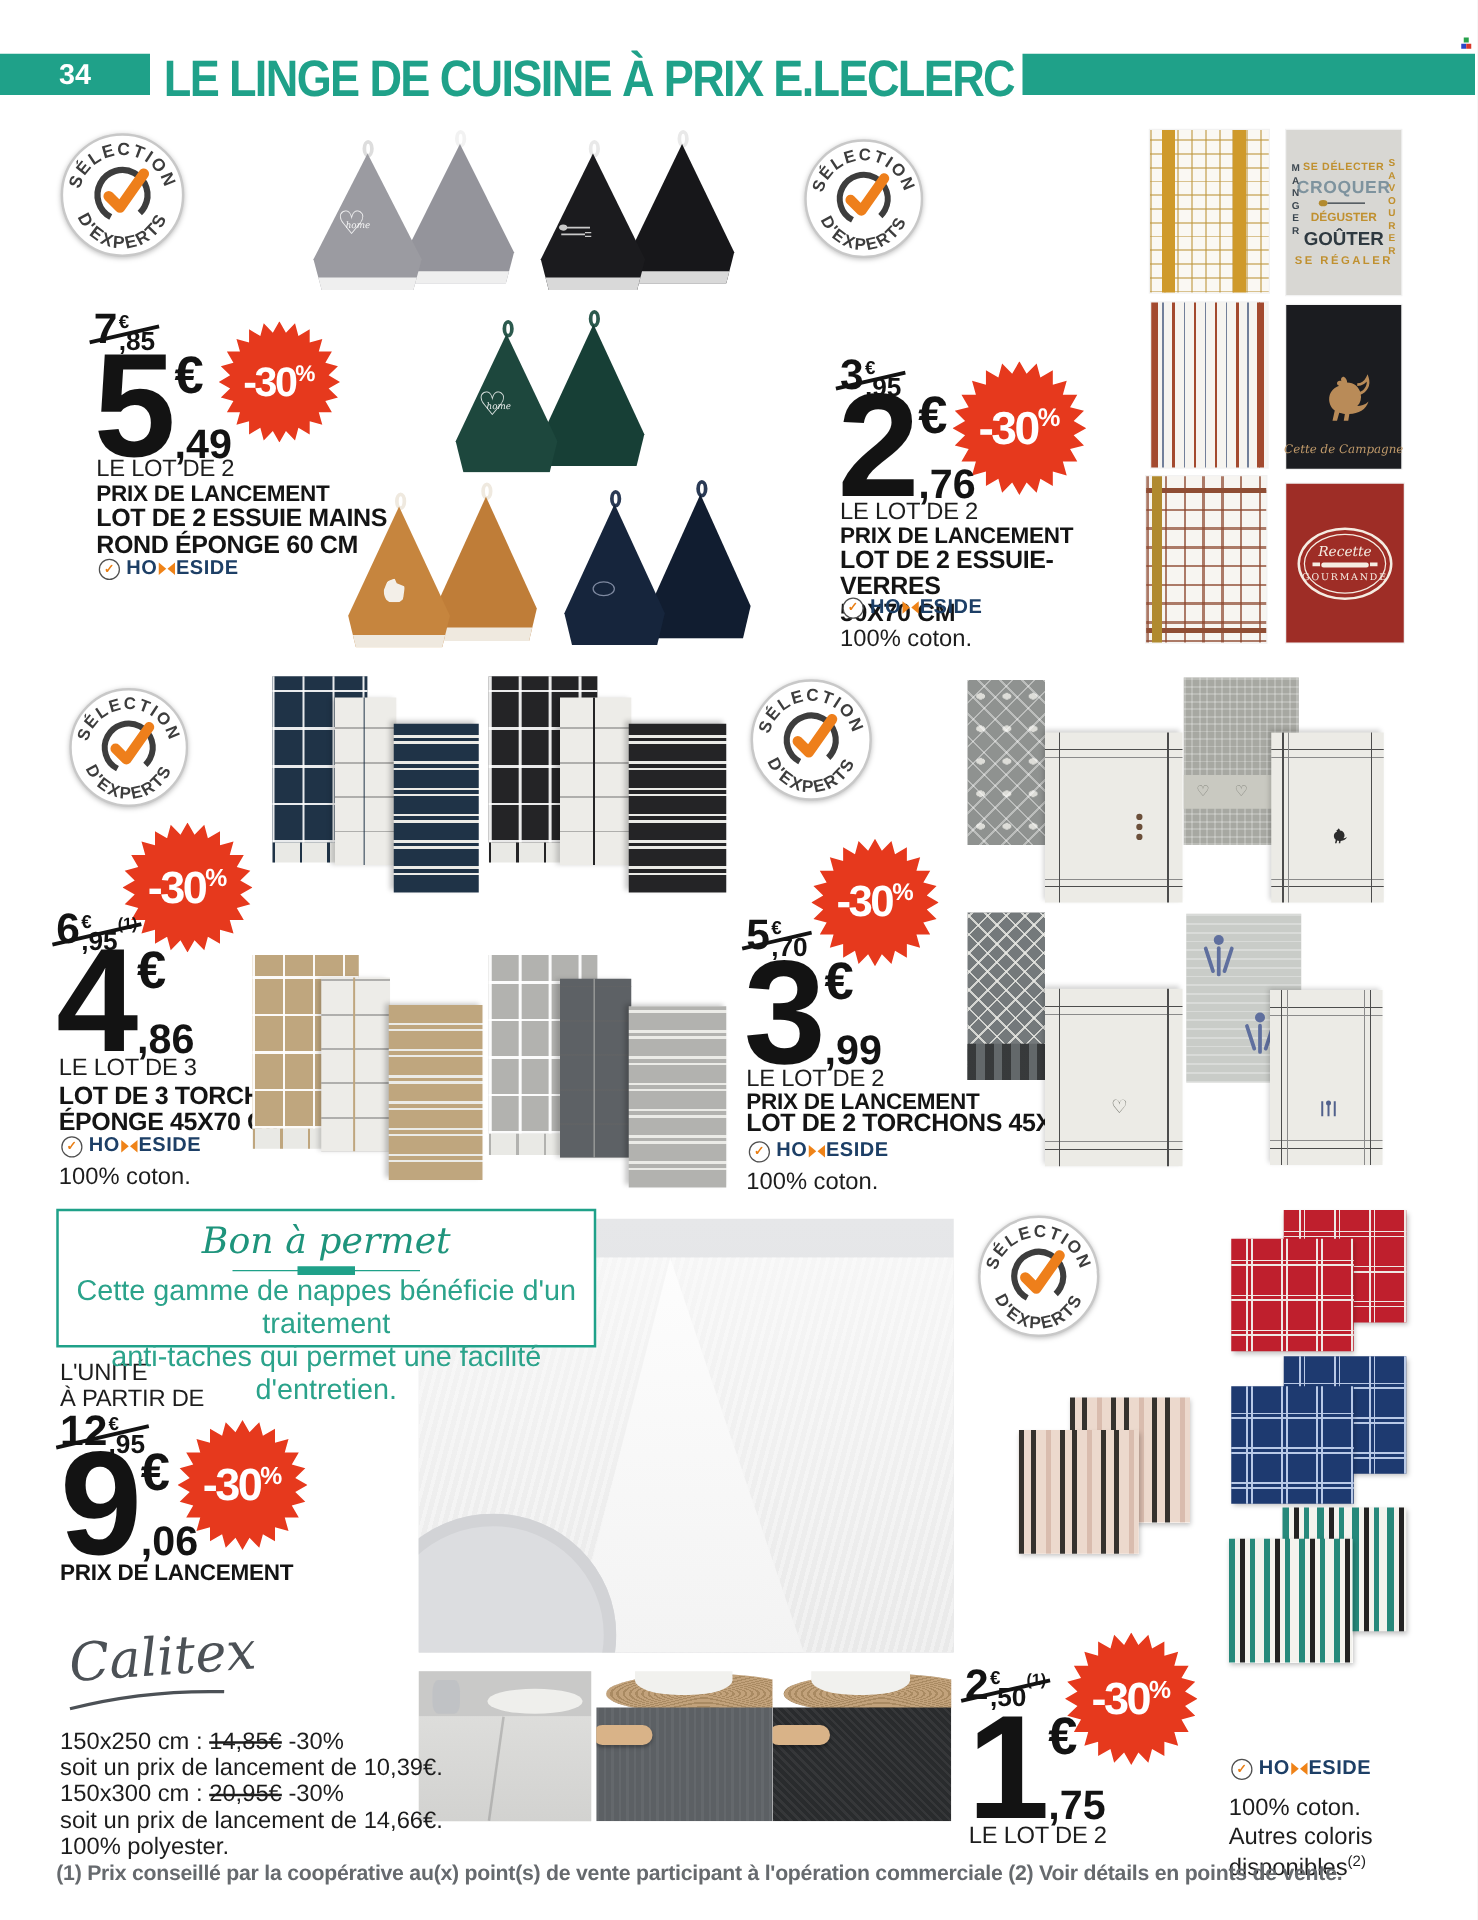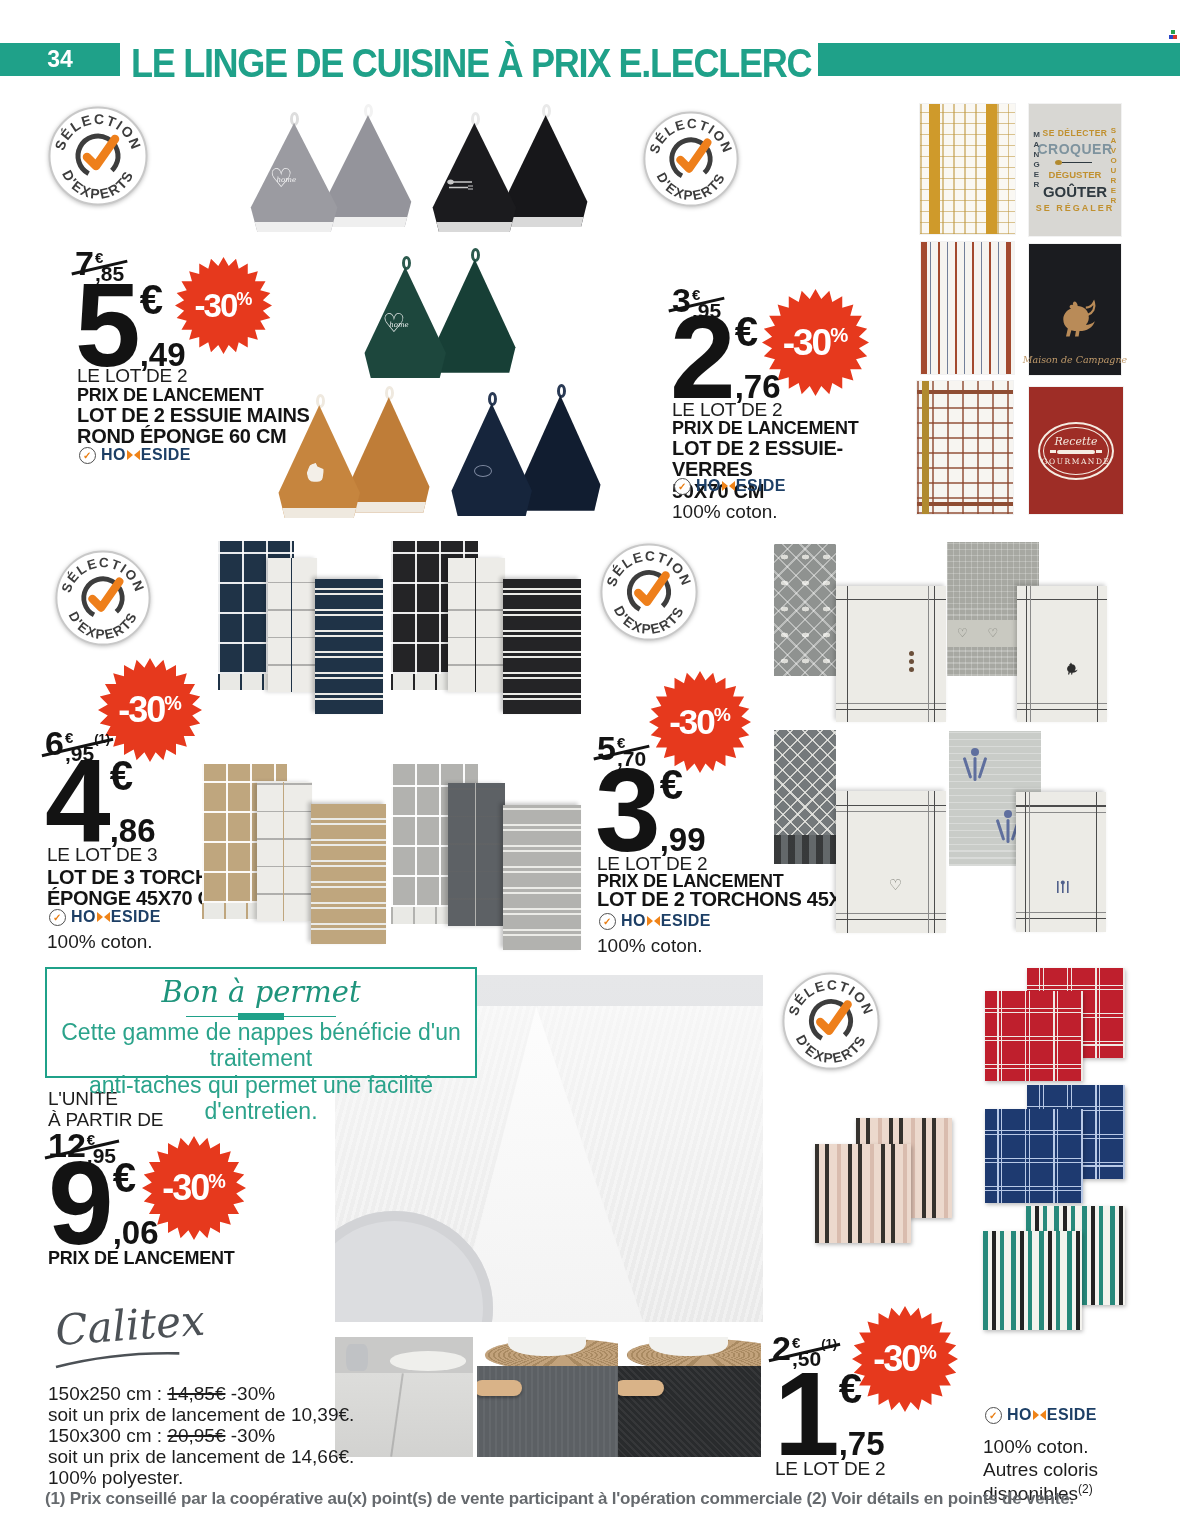--- a/index.html
+++ b/index.html
@@ -404,21 +404,21 @@
 
   <div class="ftowel" style="left:921px;top:242px;width:93px;height:132px;background-color:#f6f4f0;
        background-image:linear-gradient(90deg,transparent 2%,#a34a2f 2% 6%,transparent 6% 93%,#a34a2f 93% 97%,transparent 97%),
        repeating-linear-gradient(90deg,#a34a2f 0 2px,transparent 2px 9px,rgba(100,115,145,.9) 9px 10px,transparent 10px 17px);"></div>
 
   <div class="ftowel roostertowel" style="left:1029px;top:244px;width:92px;height:131px">
     <svg width="54" height="58" viewBox="0 0 60 60" style="margin-bottom:2px">
       <path fill="#b98b58" d="M30 6c-2 0-3 2-2 4-2-1-4 0-4 2 0 1 1 2 2 2-6 2-9 7-9 12 0 4 2 8 5 10l-2 9h4l2-7c1 0 3 1 5 1l-1 6h4l1-6c8 0 15-4 17-11-3 3-7 4-10 4 3-3 4-7 3-11-1-6-6-10-12-10 0-2-1-4-3-5z"></path>
       <path fill="none" stroke="#b98b58" stroke-width="2.4" d="M44 21c6-2 9-8 7-14-2 4-5 6-9 6"></path>
     </svg>
-    <span class="roostercap">Maison de Campagne</span>
+    <span class="roostercap">Cette de Campagne</span>
   </div>
 
   <div class="ftowel" style="left:917px;top:381px;width:96px;height:133px;background-color:#f7f5f1;
        background-image:linear-gradient(90deg,transparent 5%,#b08a2f 5% 13%,transparent 13%),
        linear-gradient(0deg,transparent 6%,#8f4d33 6% 9%,transparent 9% 90%,#8f4d33 90% 93%,transparent 93%),
        repeating-linear-gradient(90deg,rgba(140,70,45,.7) 0 2px,transparent 2px 15px),
        repeating-linear-gradient(0deg,rgba(140,70,45,.7) 0 2px,transparent 2px 15px);"></div>
 
   <div class="ftowel recettetowel" style="left:1029px;top:387px;width:94px;height:127px">
     <div class="roval">

